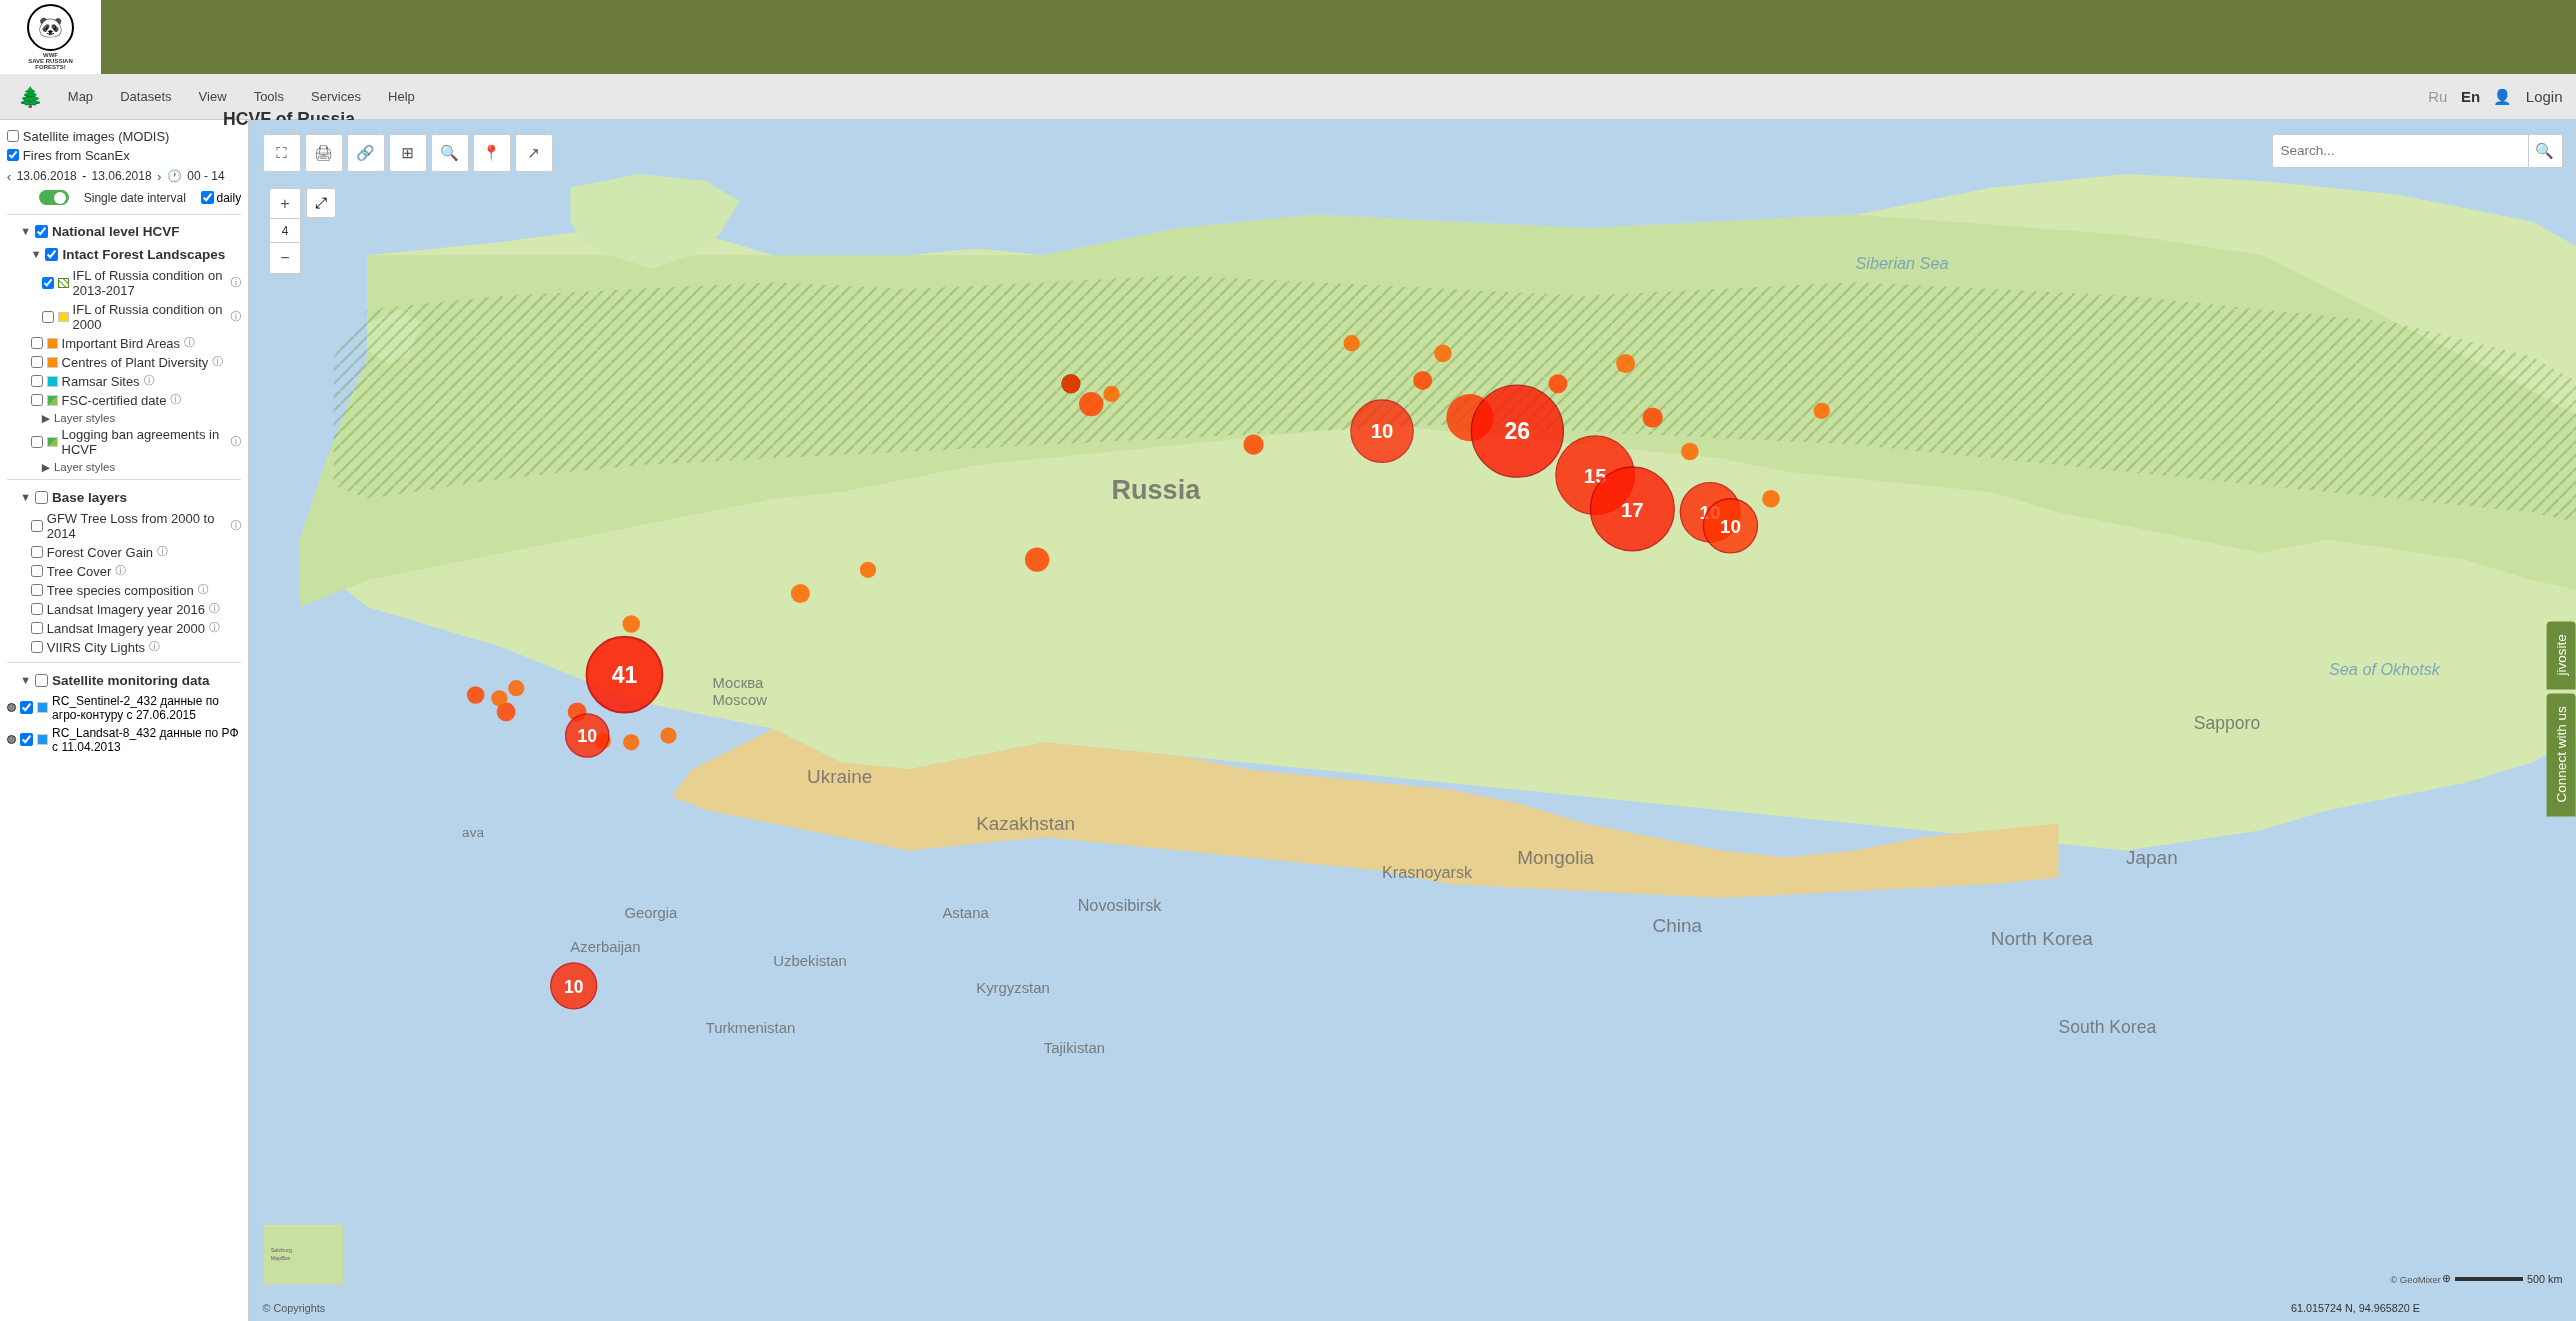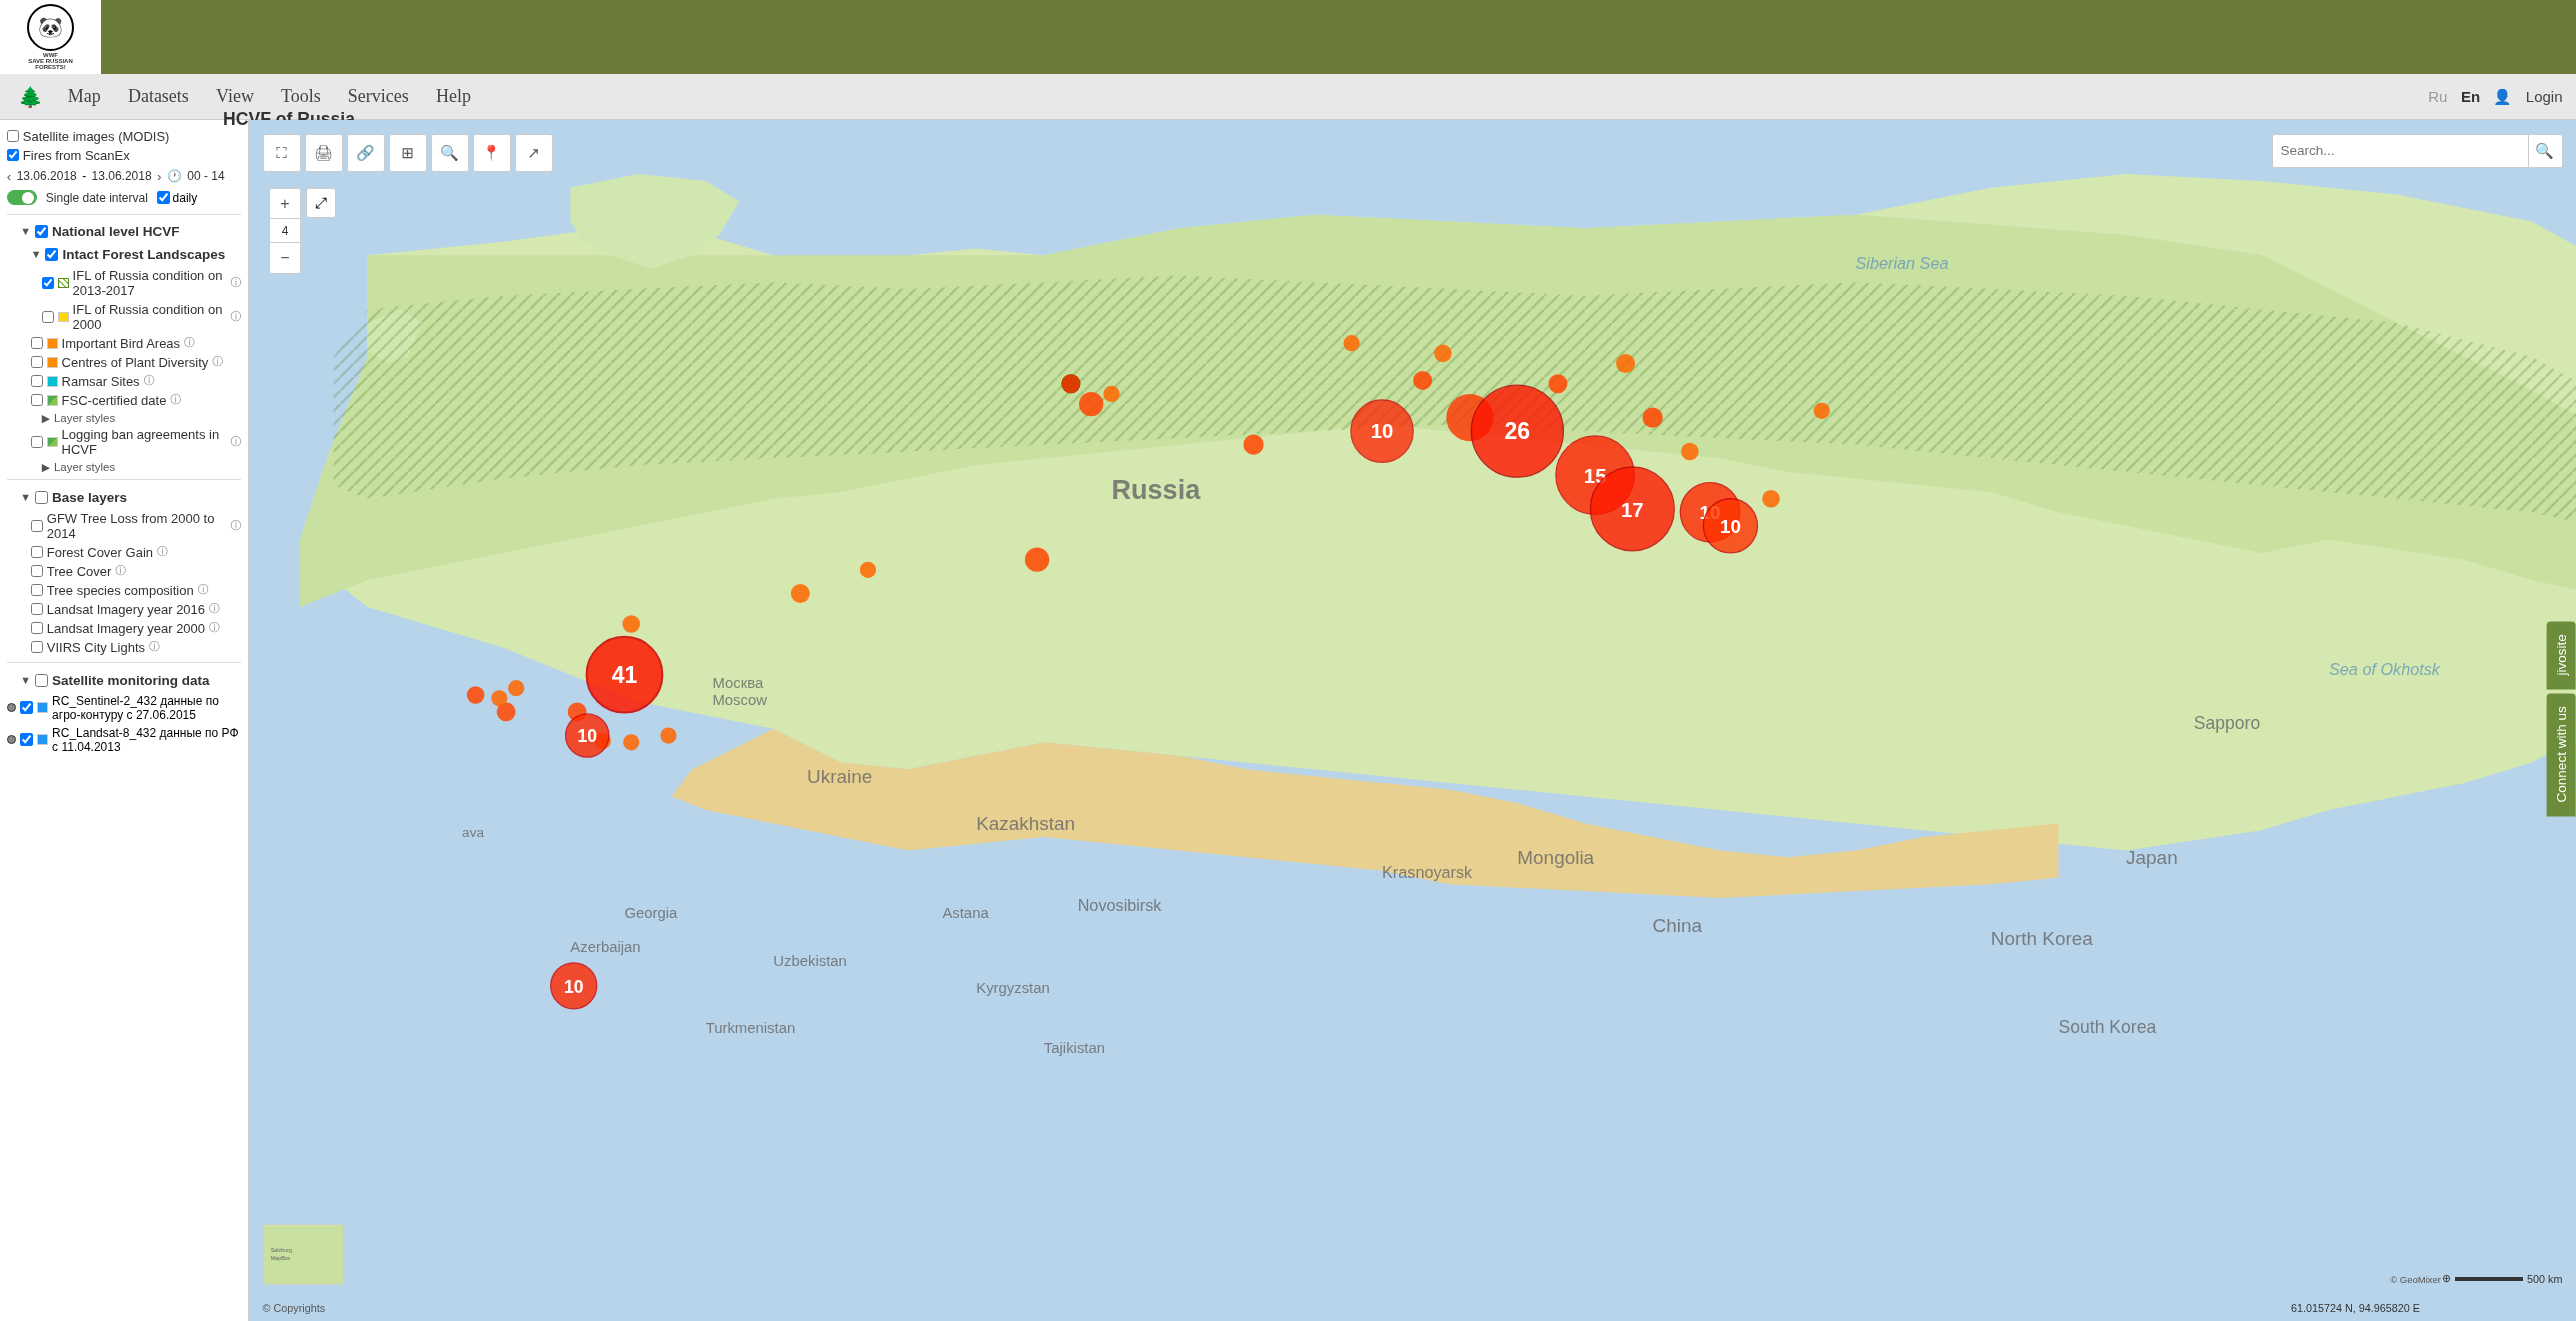--- a/index.html
+++ b/index.html
@@ -77,25 +77,24 @@
     }
     .green-tree-icon {
       width: 34px;
       height: 34px;
       font-size: 20px;
       display: flex;
       align-items: center;
       justify-content: center;
     }
     .toolbar-nav-item {
-      font-size: 18px;
+      font-size: 13px;
       color: #444;
       cursor: pointer;
       padding: 3.4px 6.8px;
-      font-family: Liberation Serif, serif;
     }
     #hcvf-title {
       font-size: 17.6px;
       font-weight: bold;
       color: #333;
       position: absolute;
       left: 223px;
       margin-top: 46px;
     }
     .lang-login {
@@ -145,22 +144,23 @@
       font-size: 12px;
     }
     .date-arrow { cursor: pointer; font-size: 13.5px; color: #555; }
     .date-text { font-size: 12px; color: #333; }
     .time-text { font-size: 12px; color: #333; }
     .clock-icon { font-size: 12px; color: #555; }
 
     .toggle-row {
       display: flex;
       align-items: center;
-      gap: 9px;
+      gap: 15px;
       padding: 2.7px 0;
+      justify-content: flex-end;
     }
     .toggle-switch {
       width: 30px;
       height: 15px;
       background: #4CAF50;
       border-radius: 7.4px;
       position: relative;
       cursor: pointer;
     }
     .toggle-switch::after {

